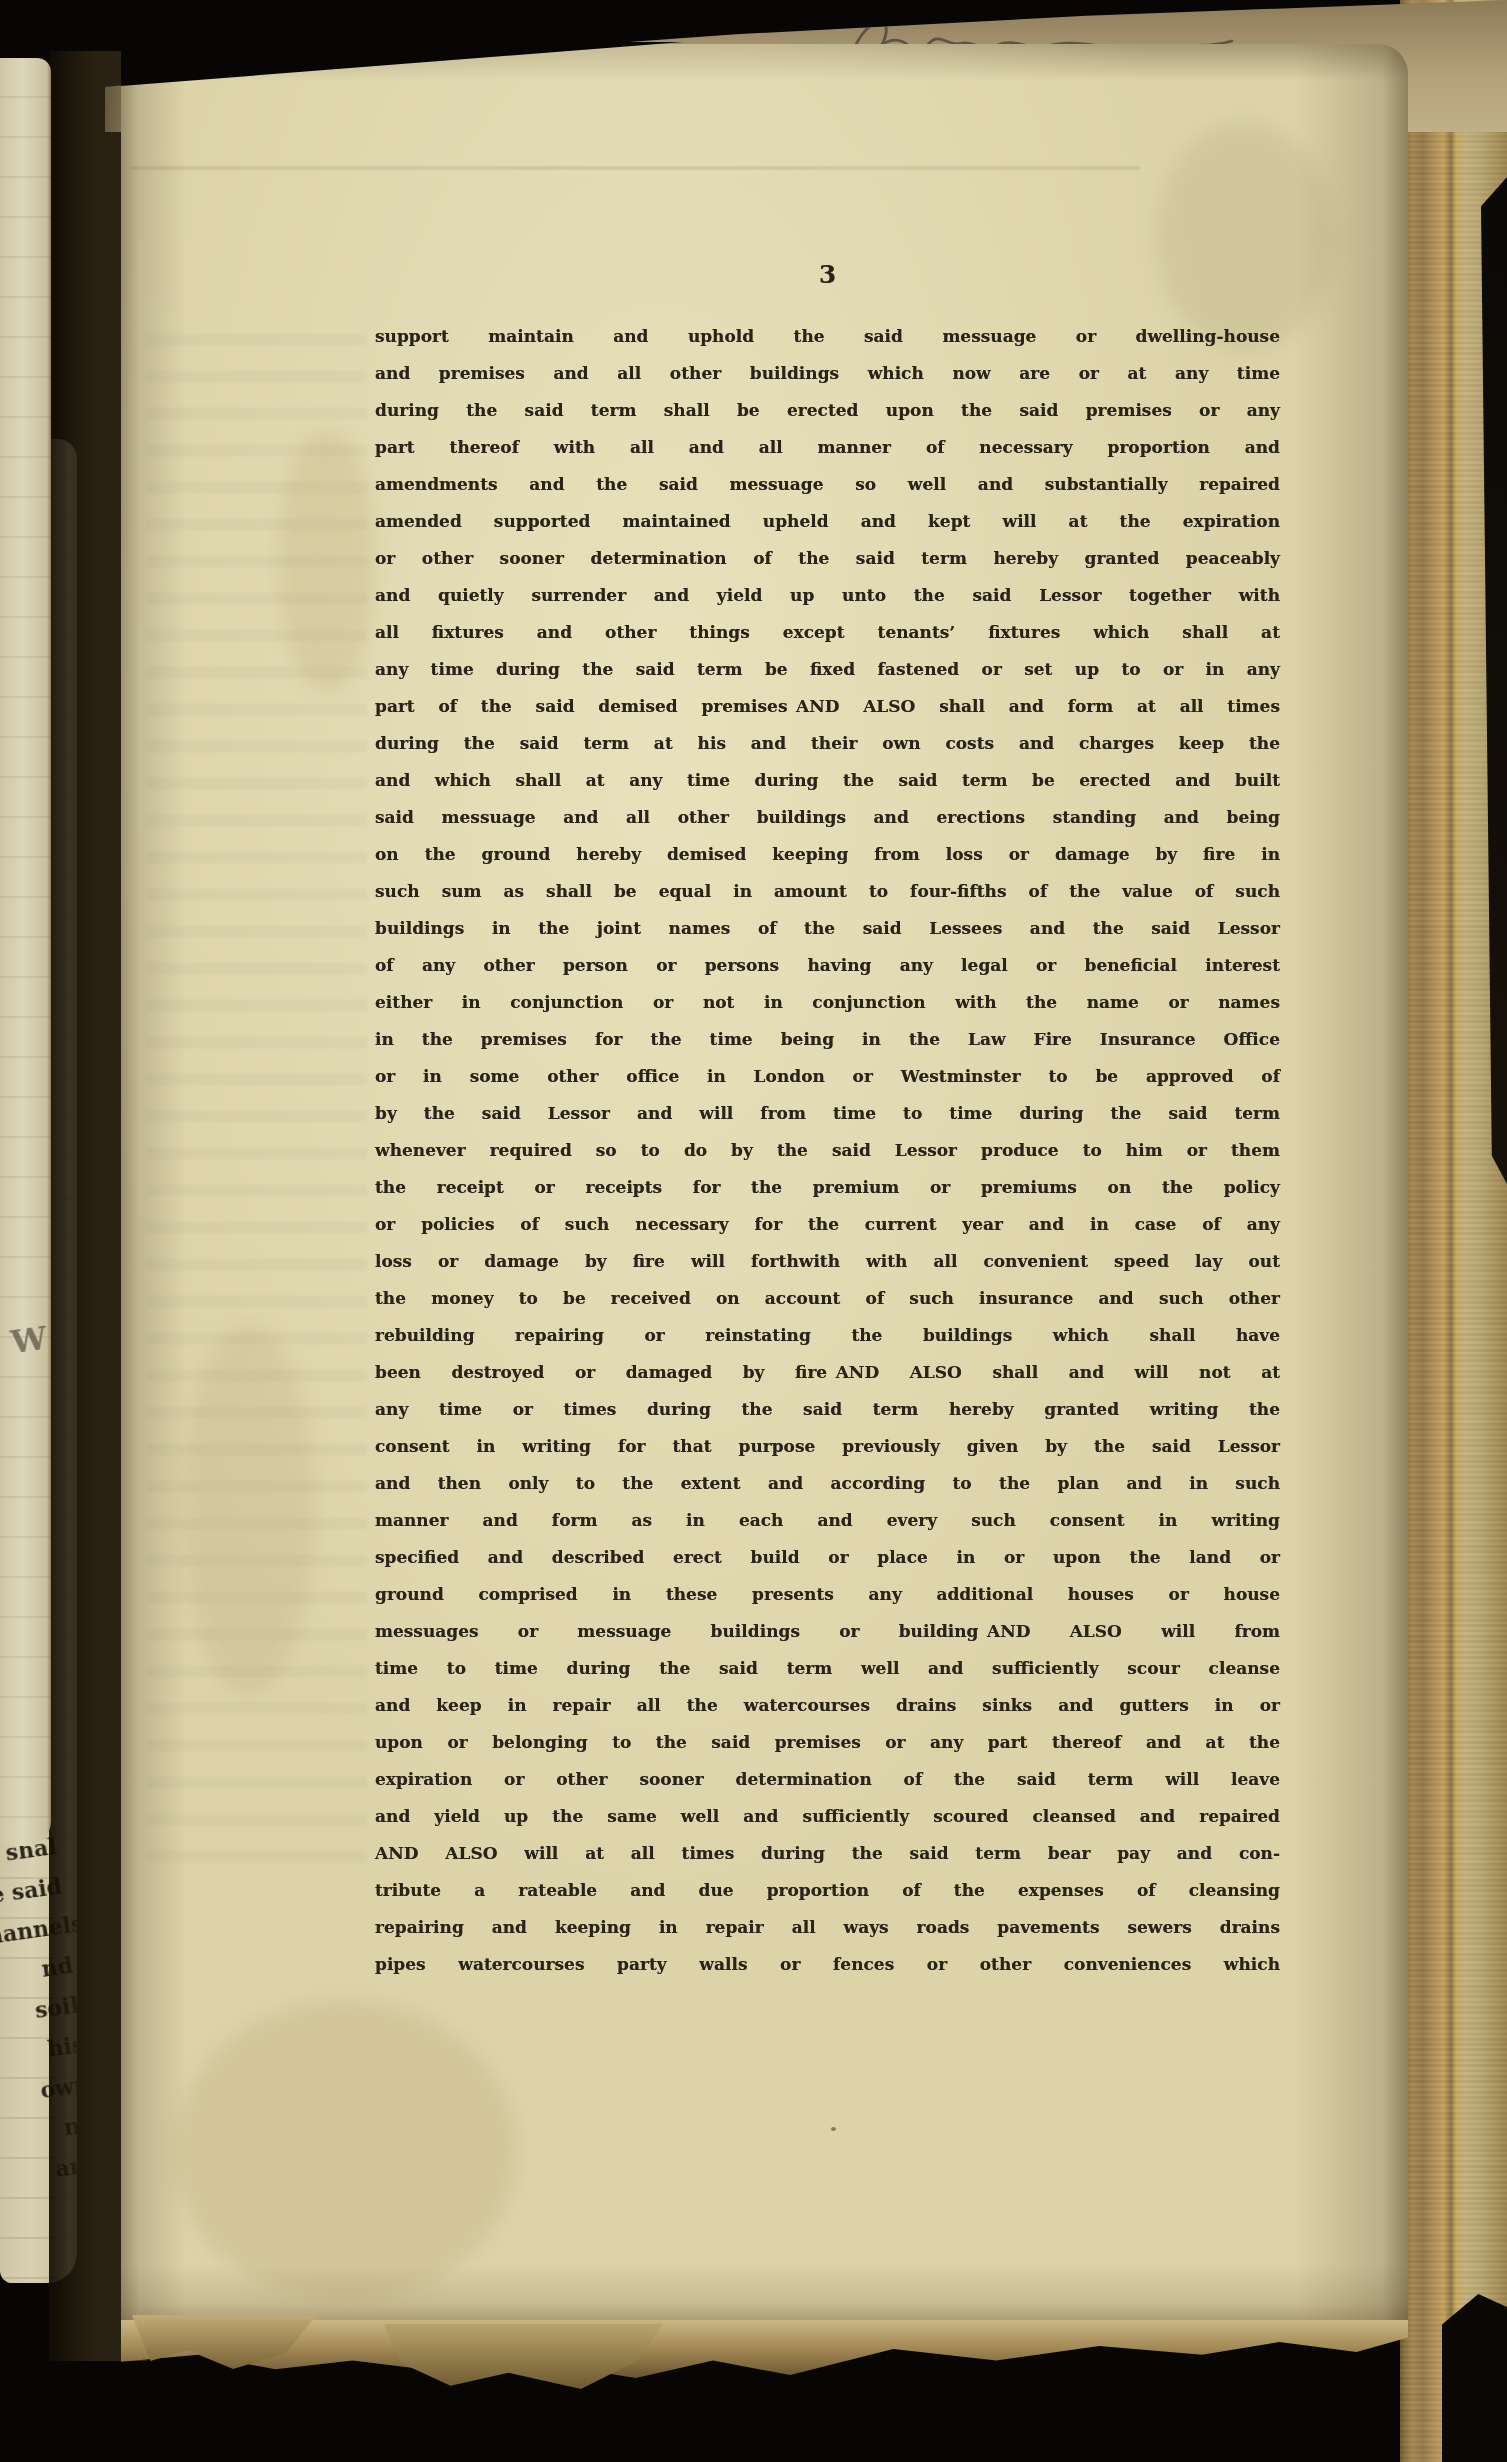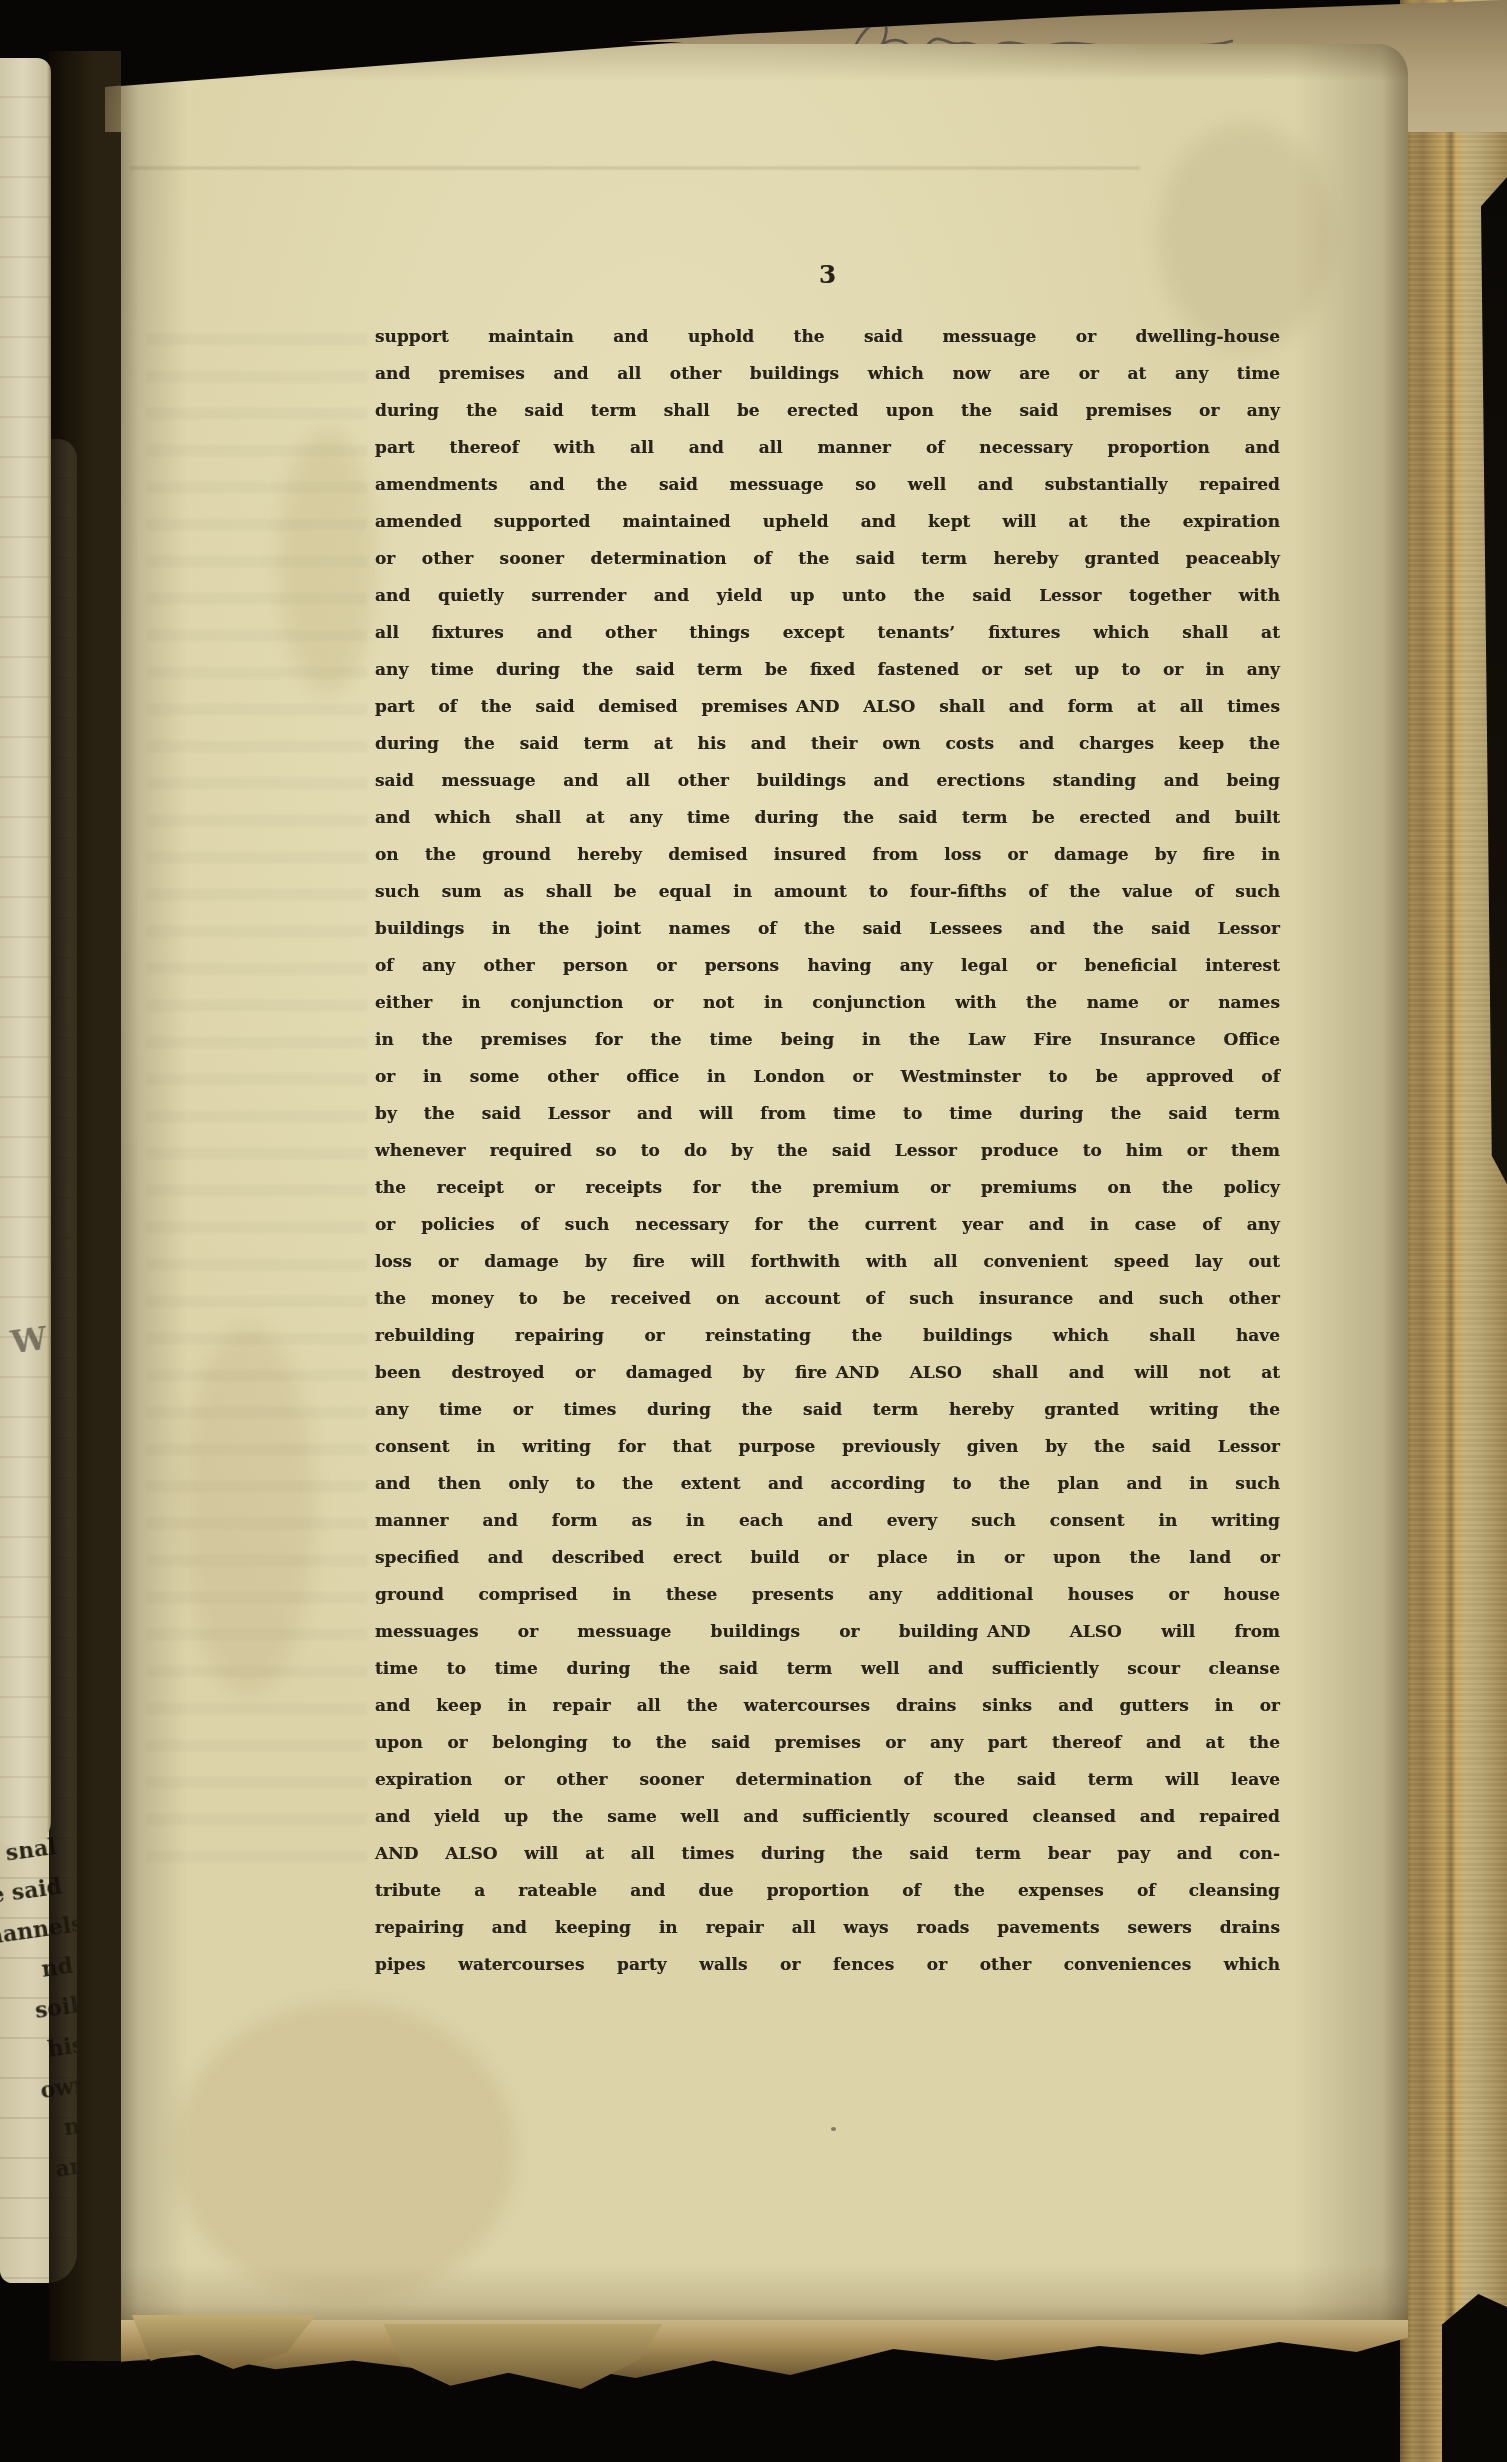--- a/index.html
+++ b/index.html
@@ -170,23 +170,23 @@
       <div class="tline">during the said term shall be erected upon the said premises or any</div>
       <div class="tline">part thereof with all and all manner of necessary proportion and</div>
       <div class="tline">amendments and the said messuage so well and substantially repaired</div>
       <div class="tline">amended supported maintained upheld and kept will at the expiration</div>
       <div class="tline">or other sooner determination of the said term hereby granted peaceably</div>
       <div class="tline">and quietly surrender and yield up unto the said Lessor together with</div>
       <div class="tline">all fixtures and other things except tenants’ fixtures which shall at</div>
       <div class="tline">any time during the said term be fixed fastened or set up to or in any</div>
       <div class="tline">part of the said demised premises AND ALSO shall and form at all times</div>
       <div class="tline">during the said term at his and their own costs and charges keep the</div>
+      <div class="tline">and which shall at any time during the said term be erected and built</div>
       <div class="tline">said messuage and all other buildings and erections standing and being</div>
-      <div class="tline">and which shall at any time during the said term be erected and built</div>
-      <div class="tline">on the ground hereby demised insured from loss or damage by fire in</div>
+      <div class="tline">on the ground hereby demised keeping from loss or damage by fire in</div>
       <div class="tline">such sum as shall be equal in amount to four-fifths of the value of such</div>
       <div class="tline">buildings in the joint names of the said Lessees and the said Lessor</div>
       <div class="tline">of any other person or persons having any legal or beneficial interest</div>
       <div class="tline">either in conjunction or not in conjunction with the name or names</div>
       <div class="tline">in the premises for the time being in the Law Fire Insurance Office</div>
       <div class="tline">or in some other office in London or Westminster to be approved of</div>
       <div class="tline">by the said Lessor and will from time to time during the said term</div>
       <div class="tline">whenever required so to do by the said Lessor produce to him or them</div>
       <div class="tline">the receipt or receipts for the premium or premiums on the policy</div>
       <div class="tline">or policies of such necessary for the current year and in case of any</div>

